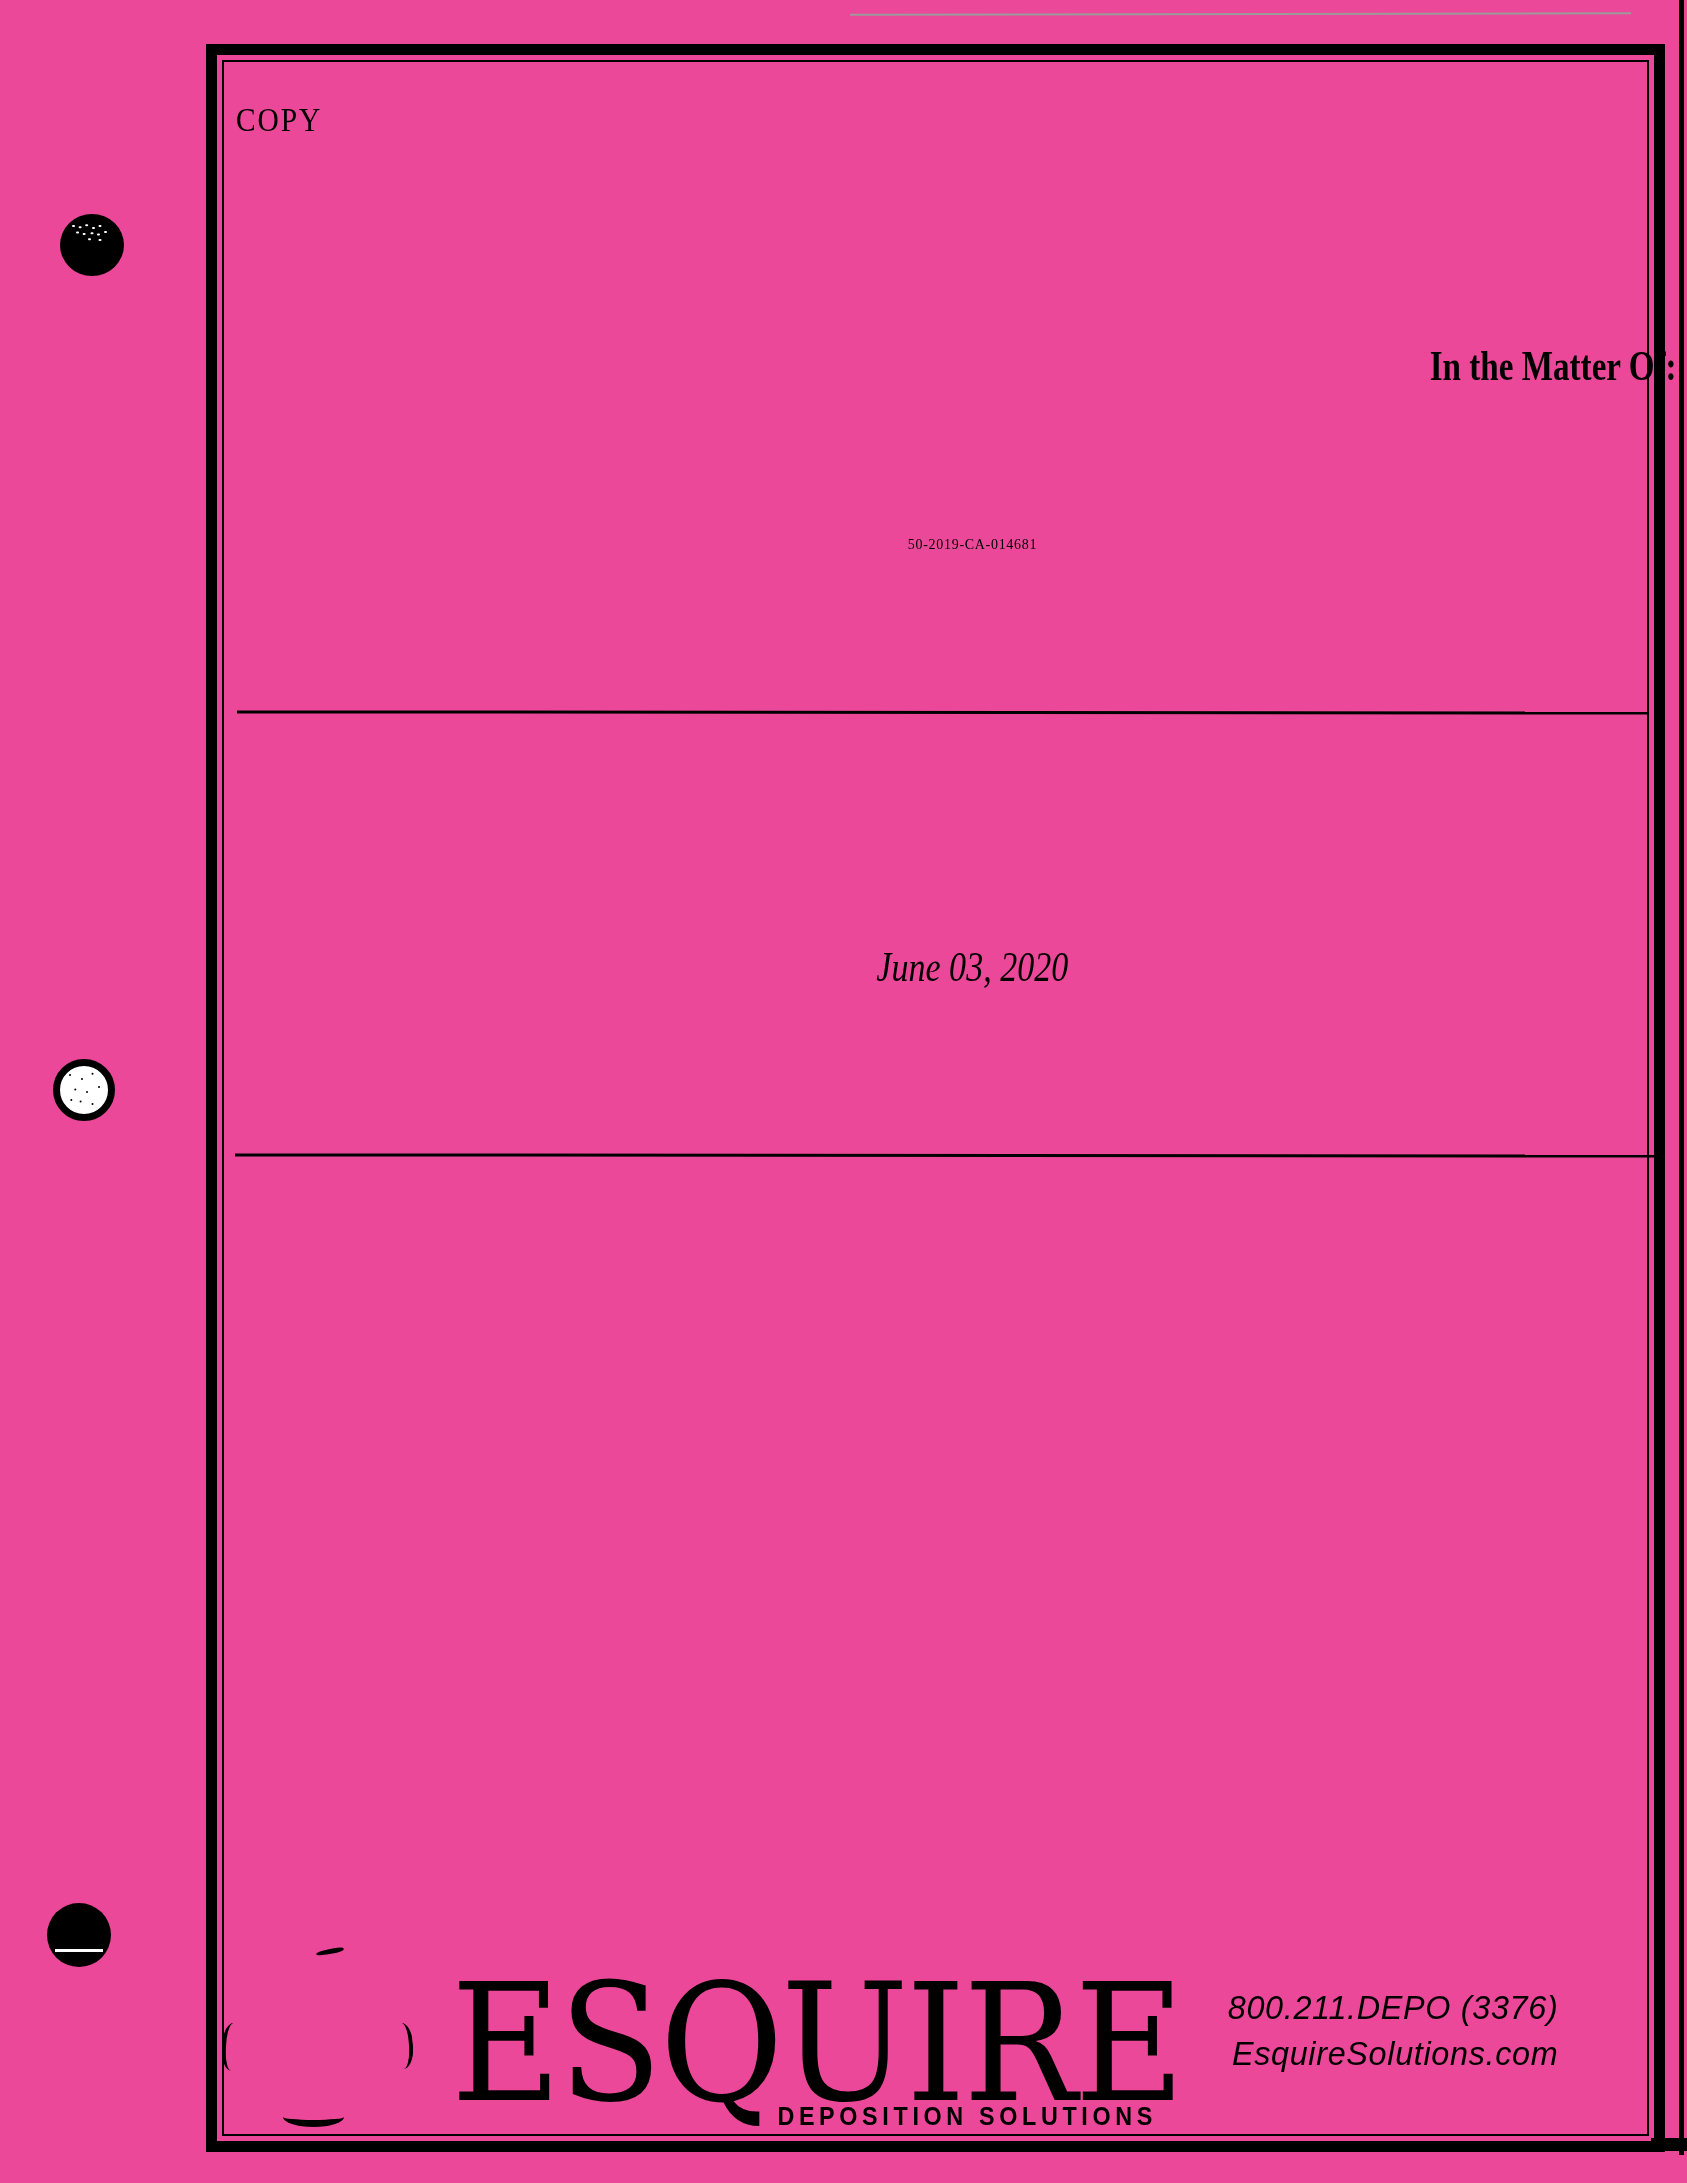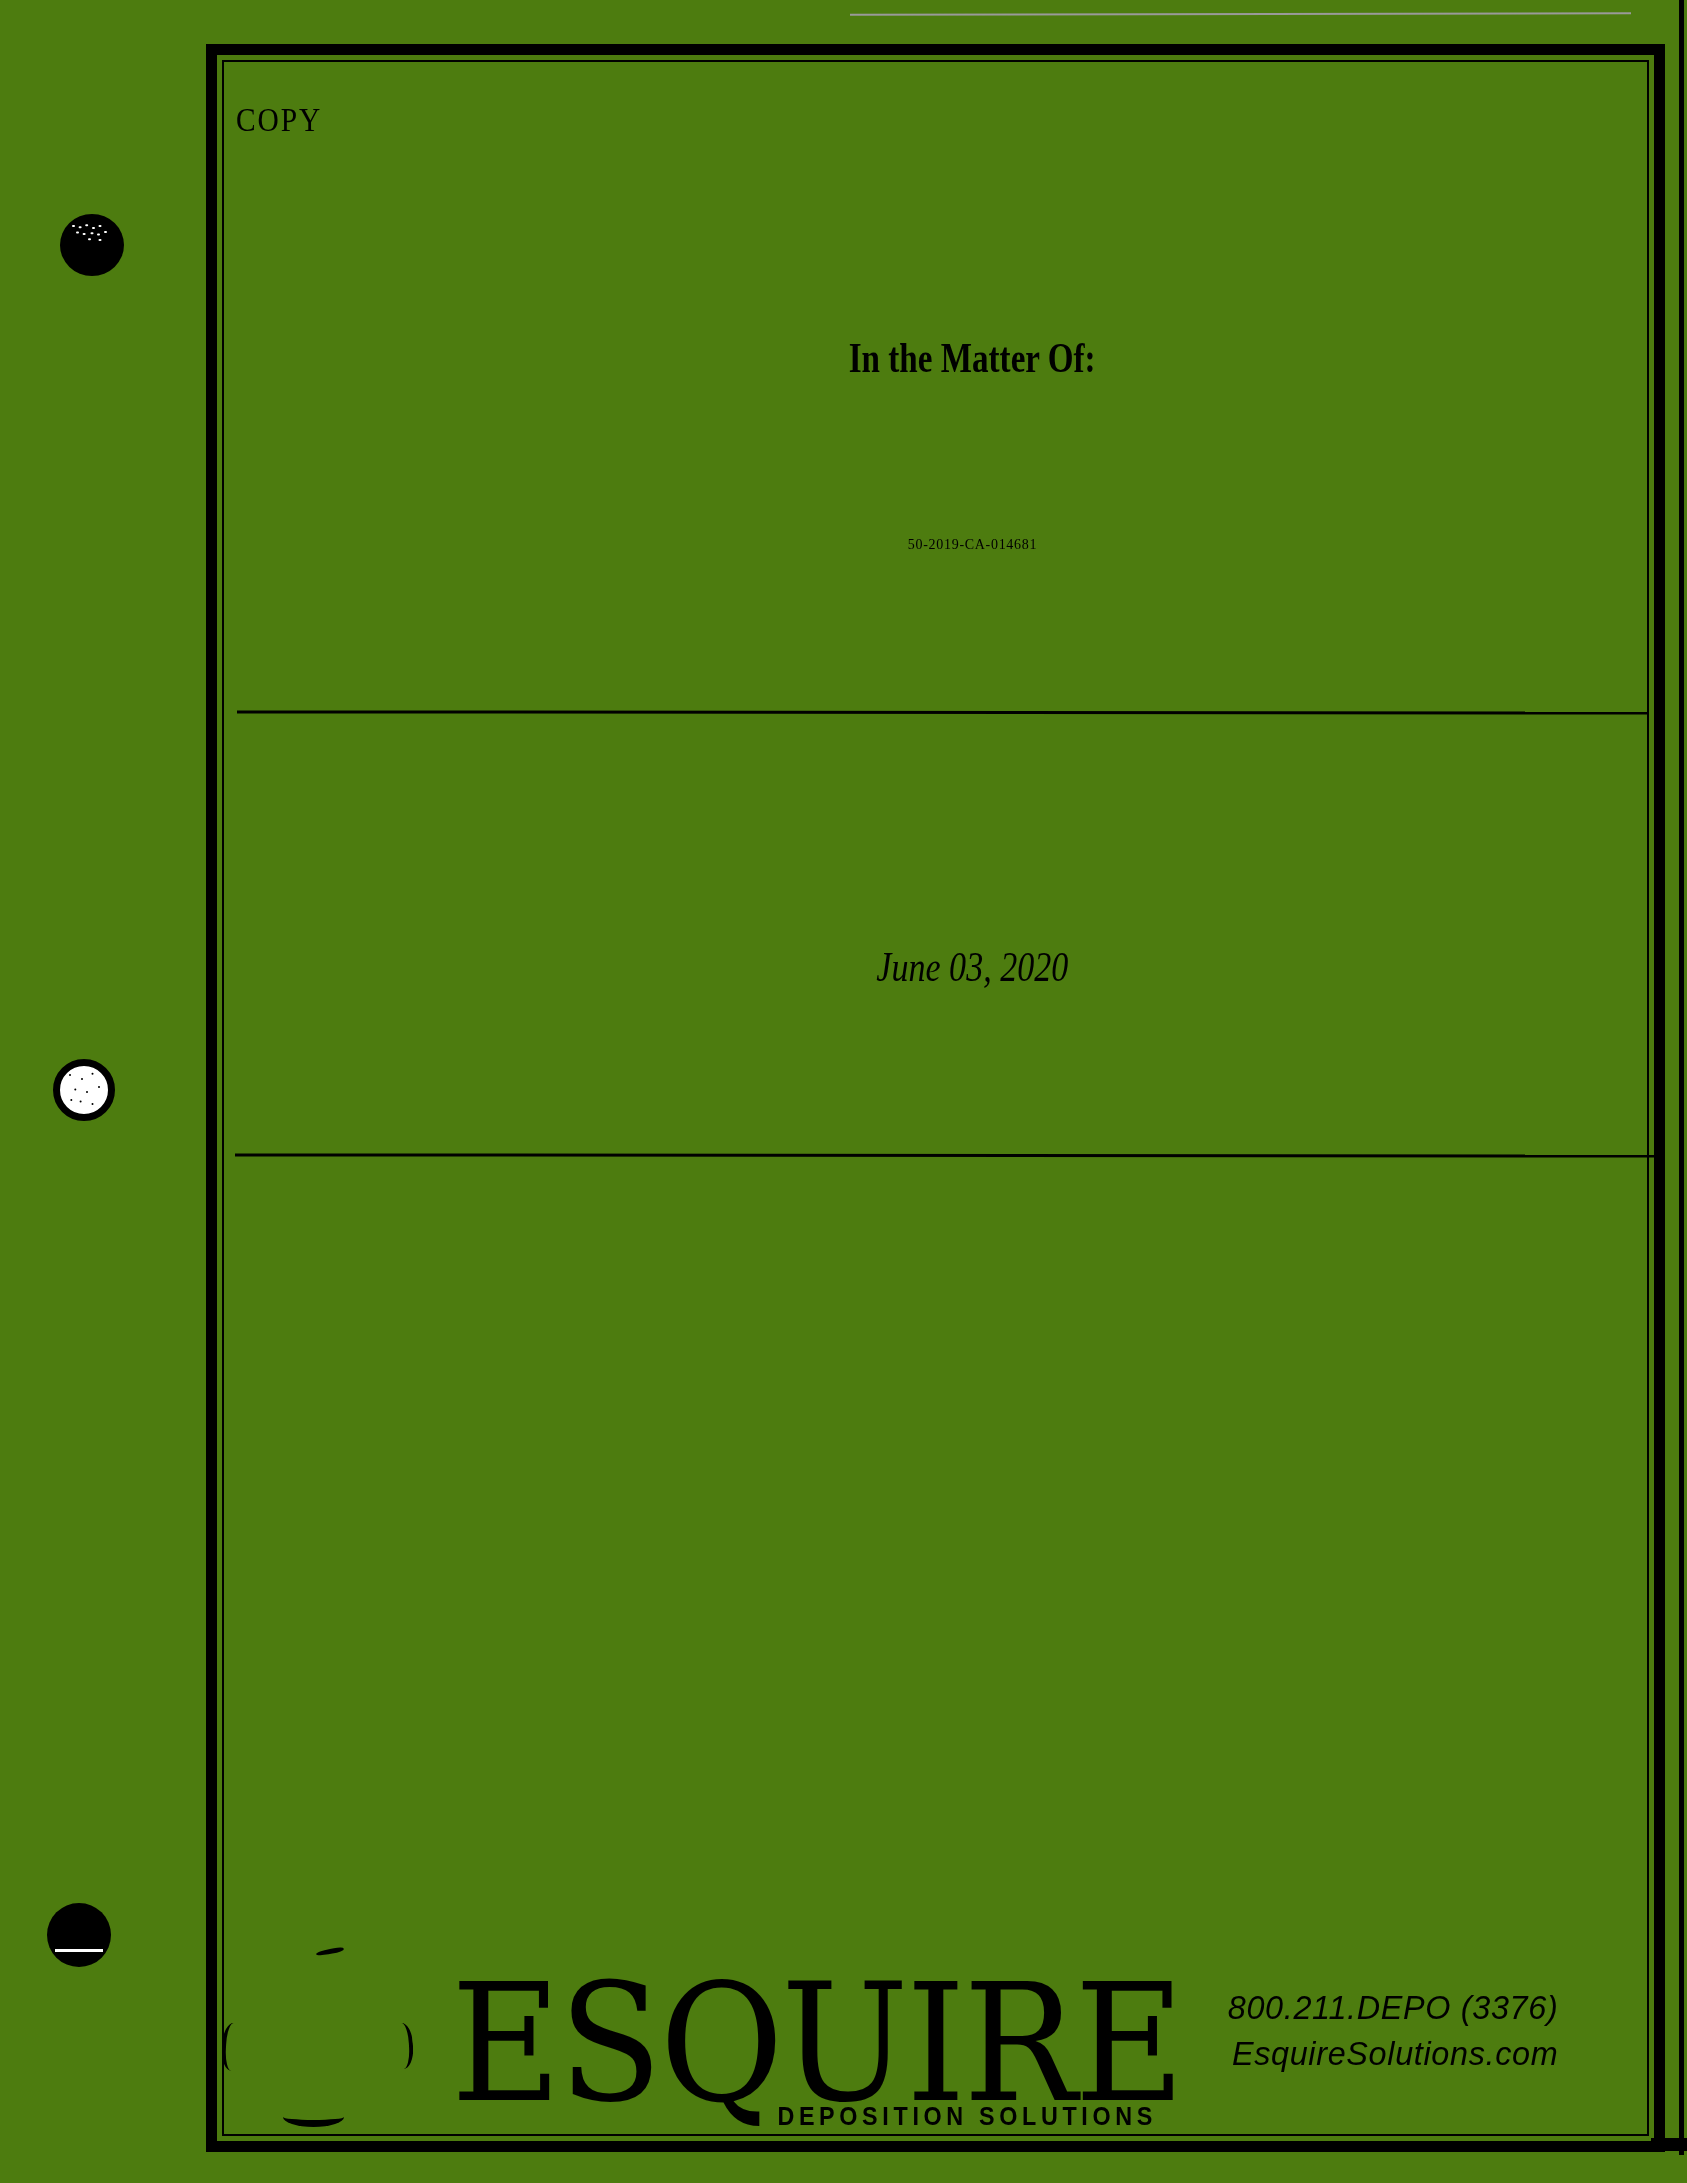--- a/index.html
+++ b/index.html
@@ -1,19 +1,19 @@
 <!DOCTYPE html>
 <html style="font-size:10.6px"><head>
 <meta charset="utf-8">
 <style>
   html,body{margin:0;padding:0;background:#ffffff;}
   .page{
     position:relative;
     width:1687px;height:2183px;
-    background:#4d7c0f;
+    background:#ec4899;
     overflow:hidden;
     font-family:"Liberation Serif","DejaVu Serif",serif;
     color:#000;
   }
   .abs{position:absolute;}
 
   
   .scan-edge-right{left:1679px;top:0;width:5.3px;height:2155px;background:#000;}
   .scan-top-faint{left:850px;top:12.6px;width:781px;height:2px;background:#9a9a9a;transform:rotate(-0.12deg);}
   .frame-outer{
@@ -55,21 +55,21 @@
     content:"";position:absolute;left:8px;top:46px;width:48px;height:3.3px;background:#fff;
   }
 
   
   .stamp{
     left:236px;top:101px;font-size:30px;letter-spacing:2px;
     transform:scale(0.98,1.1);transform-origin:left top;
   }
   .center-block{left:258px;width:1429px;text-align:center;}
   .matter-heading{
-    top:337px;font-size:36px;font-weight:bold;
+    top:345px;font-size:36px;font-weight:bold;text-align:right;
   }
   .matter-heading>span{display:inline-block;transform:scale(0.92,1.18);}
   .case-title{
     top:446px;font-size:45px;letter-spacing:0.7px;
   }
   .case-title>span{display:inline-block;transform:scale(0.92,1.16);}
   .case-number{
     top:537px;font-size:14px;letter-spacing:0.7px;
   }
   .case-number>span{display:inline-block;transform:scale(1,1.1);}

